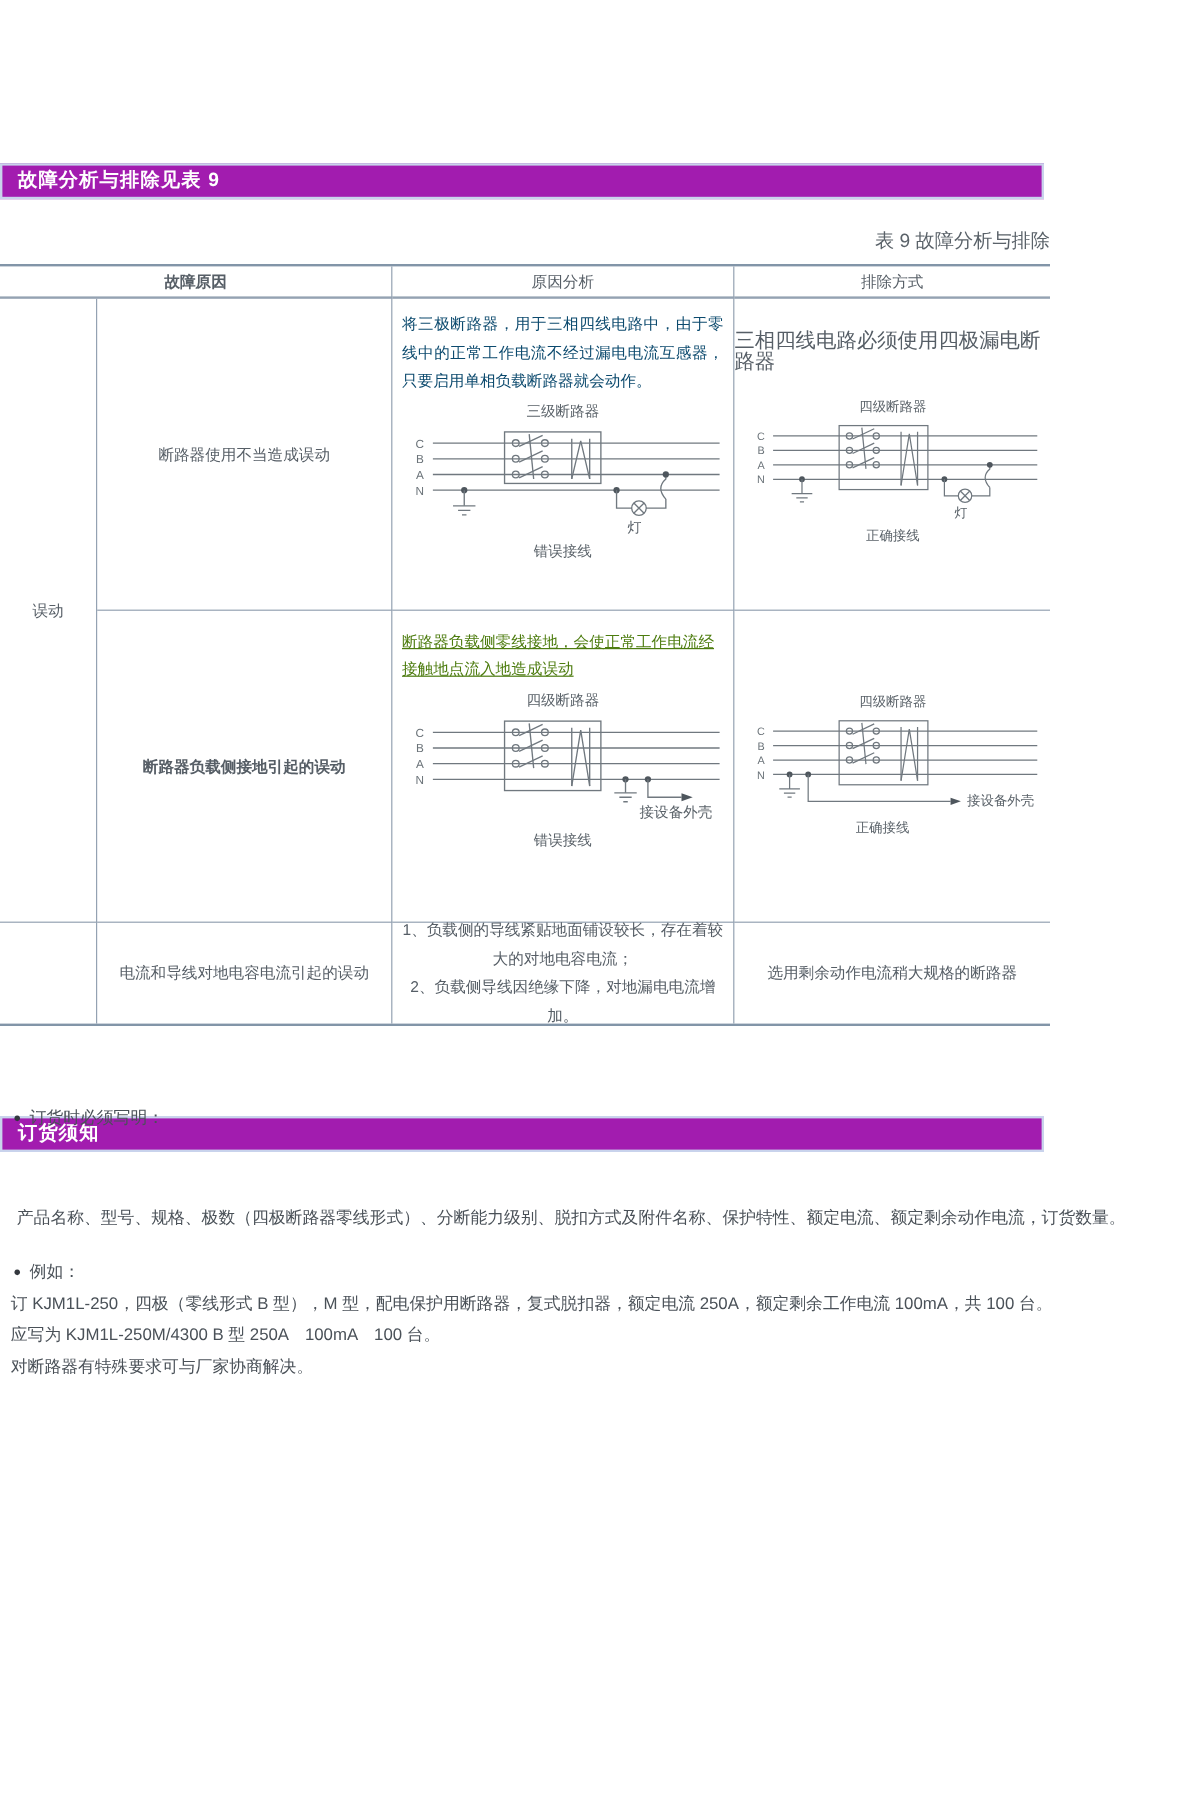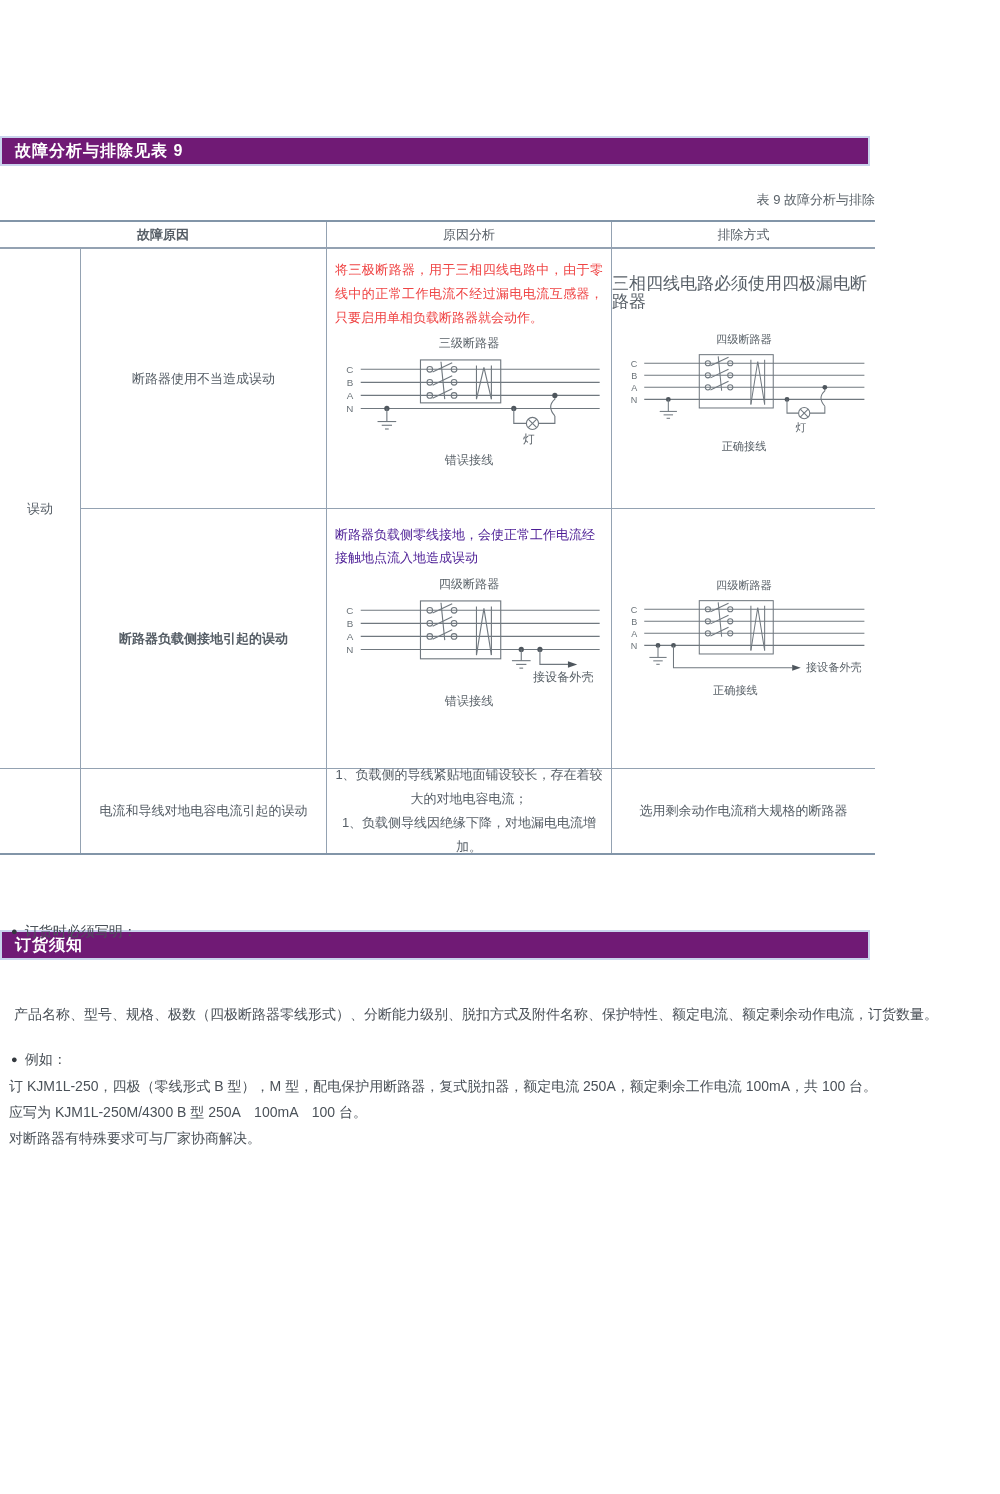--- a/index.html
+++ b/index.html
@@ -1,29 +1,29 @@
 <!DOCTYPE html>
 <html><head>
 <meta charset="utf-8">
 <style>
   html,body{margin:0;padding:0;background:#fff;}
   .page{position:relative;width:1000px;height:1494px;background:#ffffff;overflow:hidden;
         font-family:"Liberation Sans","DejaVu Sans",sans-serif;color:#565e66;}
 
   
-  .bluebar{position:absolute;left:0;width:866px;height:26px;background:#701a75;
+  .bluebar{position:absolute;left:0;width:866px;height:26px;background:#a21caf;
            border:2px solid #c9d3ec;}
   .bluebar .t{color:#ffffff;font-size:16px;font-weight:bold;line-height:26px;padding-left:13px;
               letter-spacing:1px;}
   .bar-fault{top:136px;}
   .bar-order{top:930px;}
 
   
   .tcaption{position:absolute;top:191px;left:0;width:875px;text-align:right;
-            font-size:13px;color:#5a6269;}
+            font-size:16px;color:#5a6269;}
 
   
   .ftable{position:absolute;top:220px;left:0;width:875px;
           border-top:2px solid #8295a8;border-bottom:2px solid #8295a8;
           display:grid;grid-template-columns:81px 246px 285px 263px;
           grid-template-rows:27px 260px 260px 84px;}
   .cell{box-sizing:border-box;display:flex;align-items:center;justify-content:center;
         font-size:13px;color:#565e66;}
   .br{border-right:1px solid #94a2b2;}
   .bb{border-bottom:1px solid #94a2b2;}
@@ -33,22 +33,22 @@
   .h3{grid-column:4;grid-row:1;}
   .gcell{grid-column:1;grid-row:2/4;}
   .colcause{flex-direction:column;text-align:center;line-height:24px;padding:18px 6px;}
   .c-a1{grid-column:3;grid-row:2;flex-direction:column;align-items:center;justify-content:flex-start;
         padding:9px 8px 0;}
   .c-r1{grid-column:4;grid-row:2;flex-direction:column;align-items:center;justify-content:flex-start;
         padding-top:26px;}
   .c-a2{grid-column:3;grid-row:3;flex-direction:column;align-items:center;justify-content:flex-start;
         padding:14px 8px 0;}
   .c-r2{grid-column:4;grid-row:3;flex-direction:column;align-items:center;justify-content:center;}
-  .para{width:100%;font-size:13px;line-height:24px;text-align:justify;color:#ef4444;}
-  .para2{width:100%;font-size:13px;line-height:23px;text-align:left;color:#4c1d95;}
+  .para{width:100%;font-size:13px;line-height:24px;text-align:justify;color:#0c4a6e;}
+  .para2{width:100%;font-size:13px;line-height:23px;text-align:left;color:#4d7c0f;text-decoration:underline;}
   .listc{flex-direction:column;line-height:24px;text-align:center;padding:0 4px;}
   .remedy1{font-size:17px;line-height:18px;}
 
   
   .diag{display:block;}
   .diag .w{stroke:#70787f;stroke-width:1.2;fill:none;}
   .diag .dot{fill:#4e565d;stroke:none;}
   .diag .ah{fill:#4e565d;stroke:none;}
   .diag text{fill:#5a6269;font-size:13px;font-family:"Liberation Sans","DejaVu Sans",sans-serif;}
   .diag .phase{font-size:10.5px;fill:#6b7379;}
@@ -292,21 +292,21 @@
           <text x="222" y="114" text-anchor="start">接设备外壳</text>
         </g>
         <text x="140" y="140" text-anchor="middle">正确接线</text>
       </svg>
     </div>
 
     <div class="cell br" style="grid-column:1;grid-row:4;"></div>
     <div class="cell colcause br" style="grid-column:2;grid-row:4;">电流和导线对地电容电流引起的误动</div>
     <div class="cell listc br" style="grid-column:3;grid-row:4;">
       <div>1、负载侧的导线紧贴地面铺设较长，存在着较大的对地电容电流；</div>
-      <div>1、负载侧导线因绝缘下降，对地漏电电流增加。</div>
+      <div>2、负载侧导线因绝缘下降，对地漏电电流增加。</div>
     </div>
     <div class="cell" style="grid-column:4;grid-row:4;">选用剩余动作电流稍大规格的断路器</div>
   </div>
 
   <div class="bluebar bar-order">
     <div class="t">订货须知</div>
   </div>
 
   <div class="oline o-note"><span class="blt">●</span><span>订货时必须写明：</span></div>
   <div class="oline o-body">产品名称、型号、规格、极数（四极断路器零线形式）、分断能力级别、脱扣方式及附件名称、保护特性、额定电流、额定剩余动作电流，订货数量。</div>

